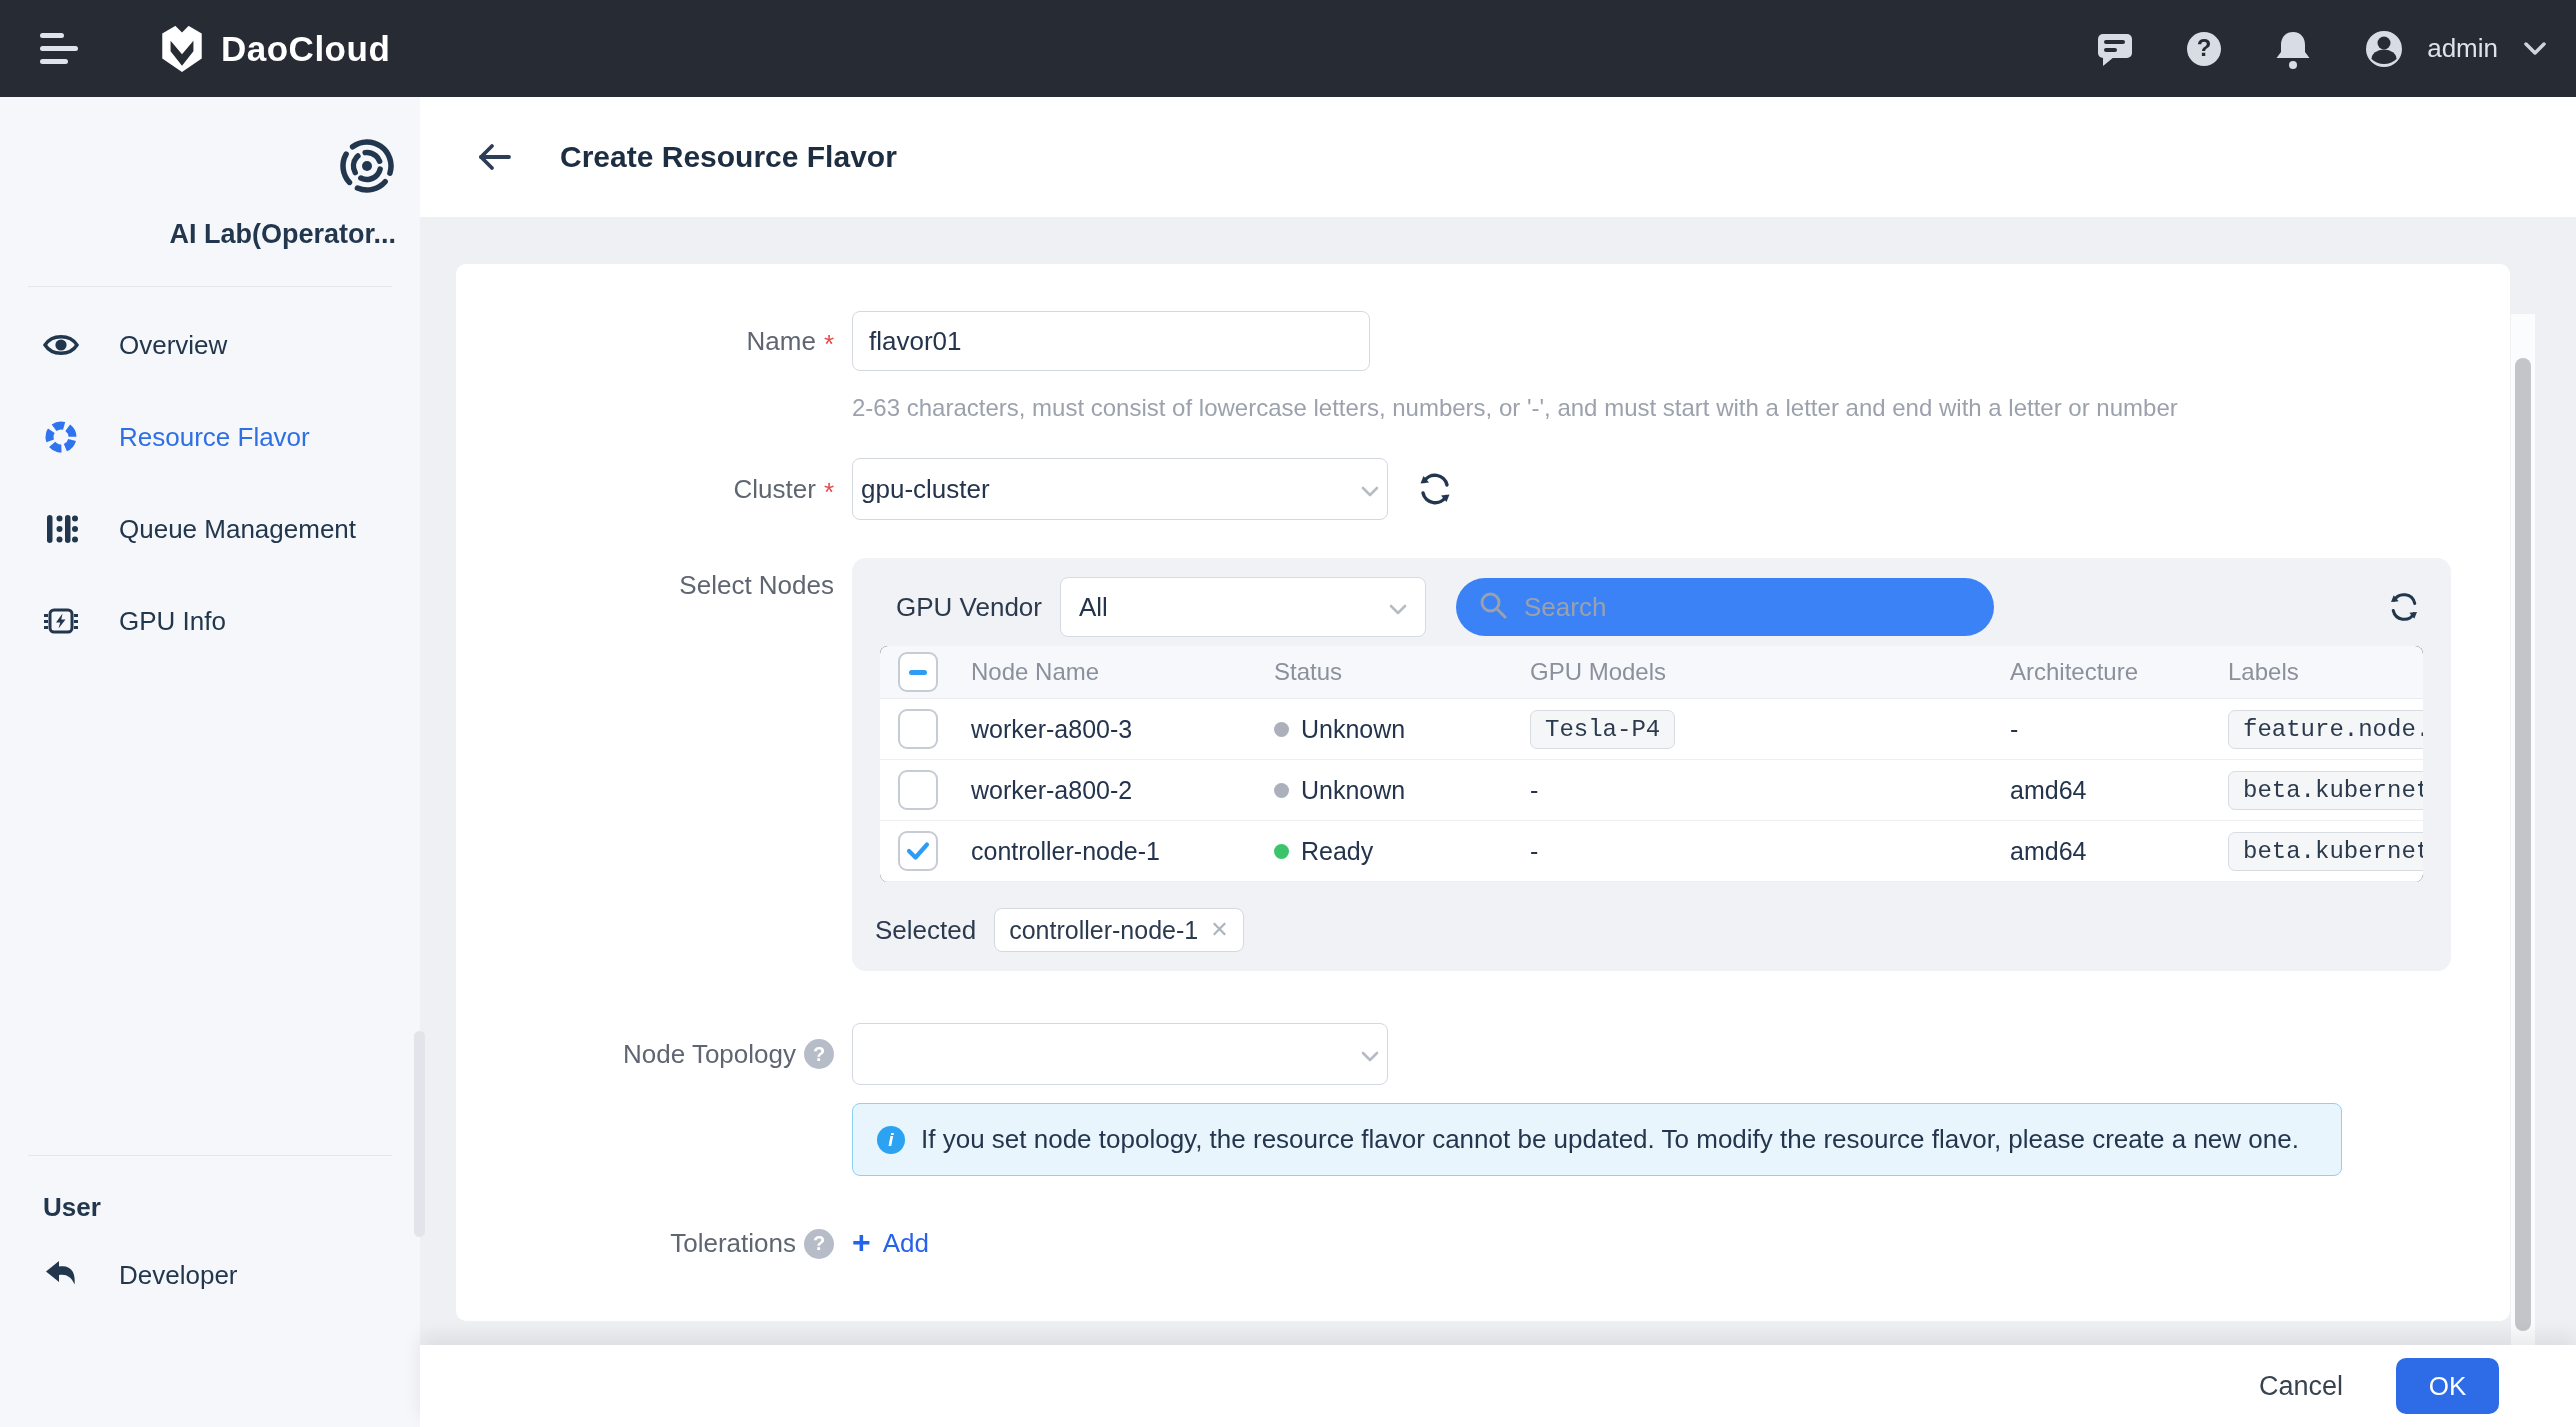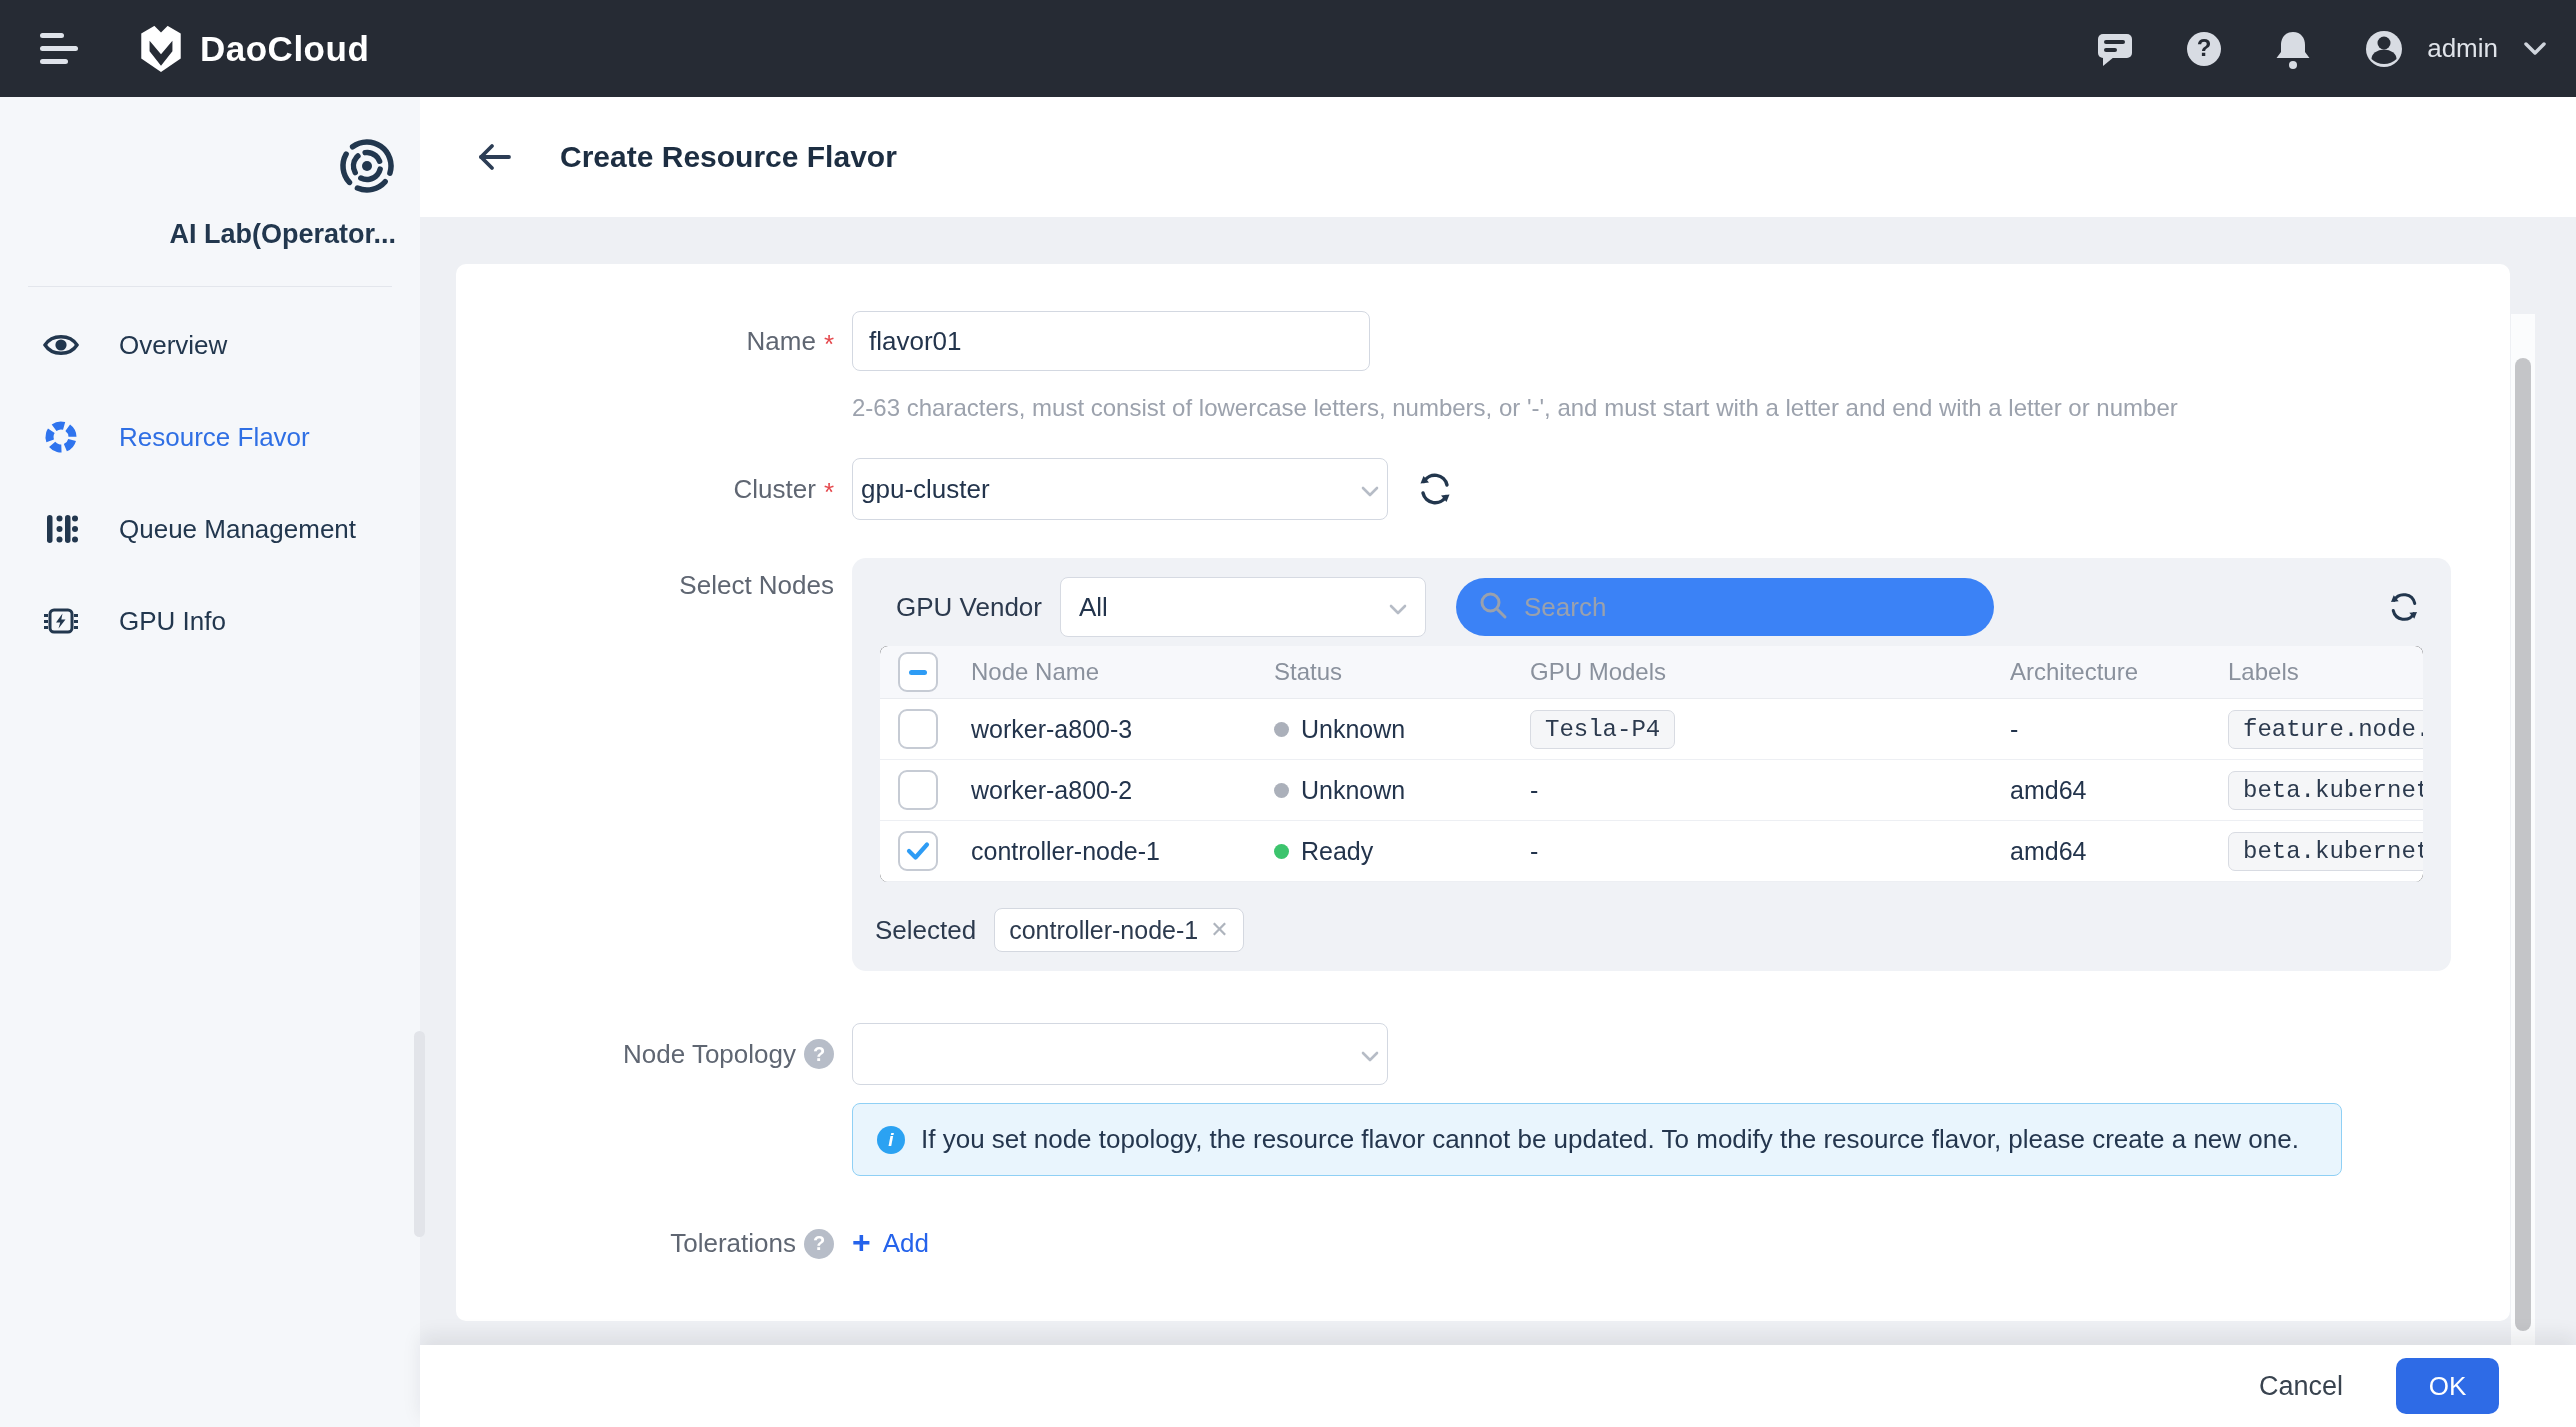--- a/index.html
+++ b/index.html
@@ -3,21 +3,21 @@
 <meta charset="utf-8">
 <style>
   html,body{margin:0;padding:0;}
   body{
     width:2576px;height:1427px;position:relative;overflow:hidden;
     font-family:"Liberation Sans", sans-serif;
     background:#eef0f4;
     -webkit-font-smoothing:antialiased;
   }
   
-  .topbar{position:absolute;left:0;top:0;width:2576px;height:97px;background:#262b34;display:flex;align-items:center;z-index:40;}
+  .topbar{position:absolute;left:0;top:0;width:2576px;height:97px;background:#262b34;display:flex;align-items:center;z-index:40;gap:21px;}
   .hamburger{margin-left:40px;width:44px;height:40px;display:flex;flex-direction:column;justify-content:center;gap:8px;cursor:pointer;}
   .hamburger span{display:block;height:5px;border-radius:3px;background:#dfe3ea;}
   .hamburger .l1{width:24px;}
   .hamburger .l2{width:38px;}
   .hamburger .l3{width:28px;}
   .brand{display:flex;align-items:center;margin-left:52px;gap:14px;}
   .brand-name{color:#ffffff;font-size:35px;font-weight:700;letter-spacing:0.5px;}
   .topbar-right{margin-left:auto;display:flex;align-items:center;padding-right:30px;}
   .tb-icon{display:flex;align-items:center;justify-content:center;cursor:pointer;}
   .gap48{margin-right:48px;}
@@ -213,20 +213,32 @@
             <rect x="1" y="23" width="4" height="3" fill="#22374e"></rect>
           <rect x="31" y="11" width="4" height="3" fill="#22374e"></rect>
             <rect x="31" y="17" width="4" height="3" fill="#22374e"></rect>
             <rect x="31" y="23" width="4" height="3" fill="#22374e"></rect>
           <path d="M19.5 10.5 L13 19.5 h4.2 L15.5 25.5 L22.5 16.5 h-4.2 Z" fill="#22374e"></path>
         </svg>
       </span>
       <span>GPU Info</span>
     </div>
   </div>
+  <div class="sb-bottom">
+    <div class="sb-divider"></div>
+    <div class="section-heading">User</div>
+    <div class="nav-item">
+      <span class="ni-icon">
+        <svg width="34" height="30" viewBox="0 0 34 30">
+          <path d="M15 1 L2 11.5 L15 22 v-7 c7.5-1.2 12.5 2 15.5 9.5 C32 11 25.5 4.5 15 6.5 Z" fill="#22374e"></path>
+        </svg>
+      </span>
+      <span>Developer</span>
+    </div>
+  </div>
 </div>
 <div class="sb-scroll-thumb"></div>
 
 <div class="main">
   <div class="page-header">
     <span class="back-btn">
       <svg width="36" height="30" viewBox="0 0 36 30">
         <line x1="33" y1="15" x2="5" y2="15" stroke="#2c3d55" stroke-width="3.8" stroke-linecap="round"></line>
         <polyline points="16,4 5,15 16,26" fill="none" stroke="#2c3d55" stroke-width="3.8" stroke-linecap="round" stroke-linejoin="round"></polyline>
       </svg>

